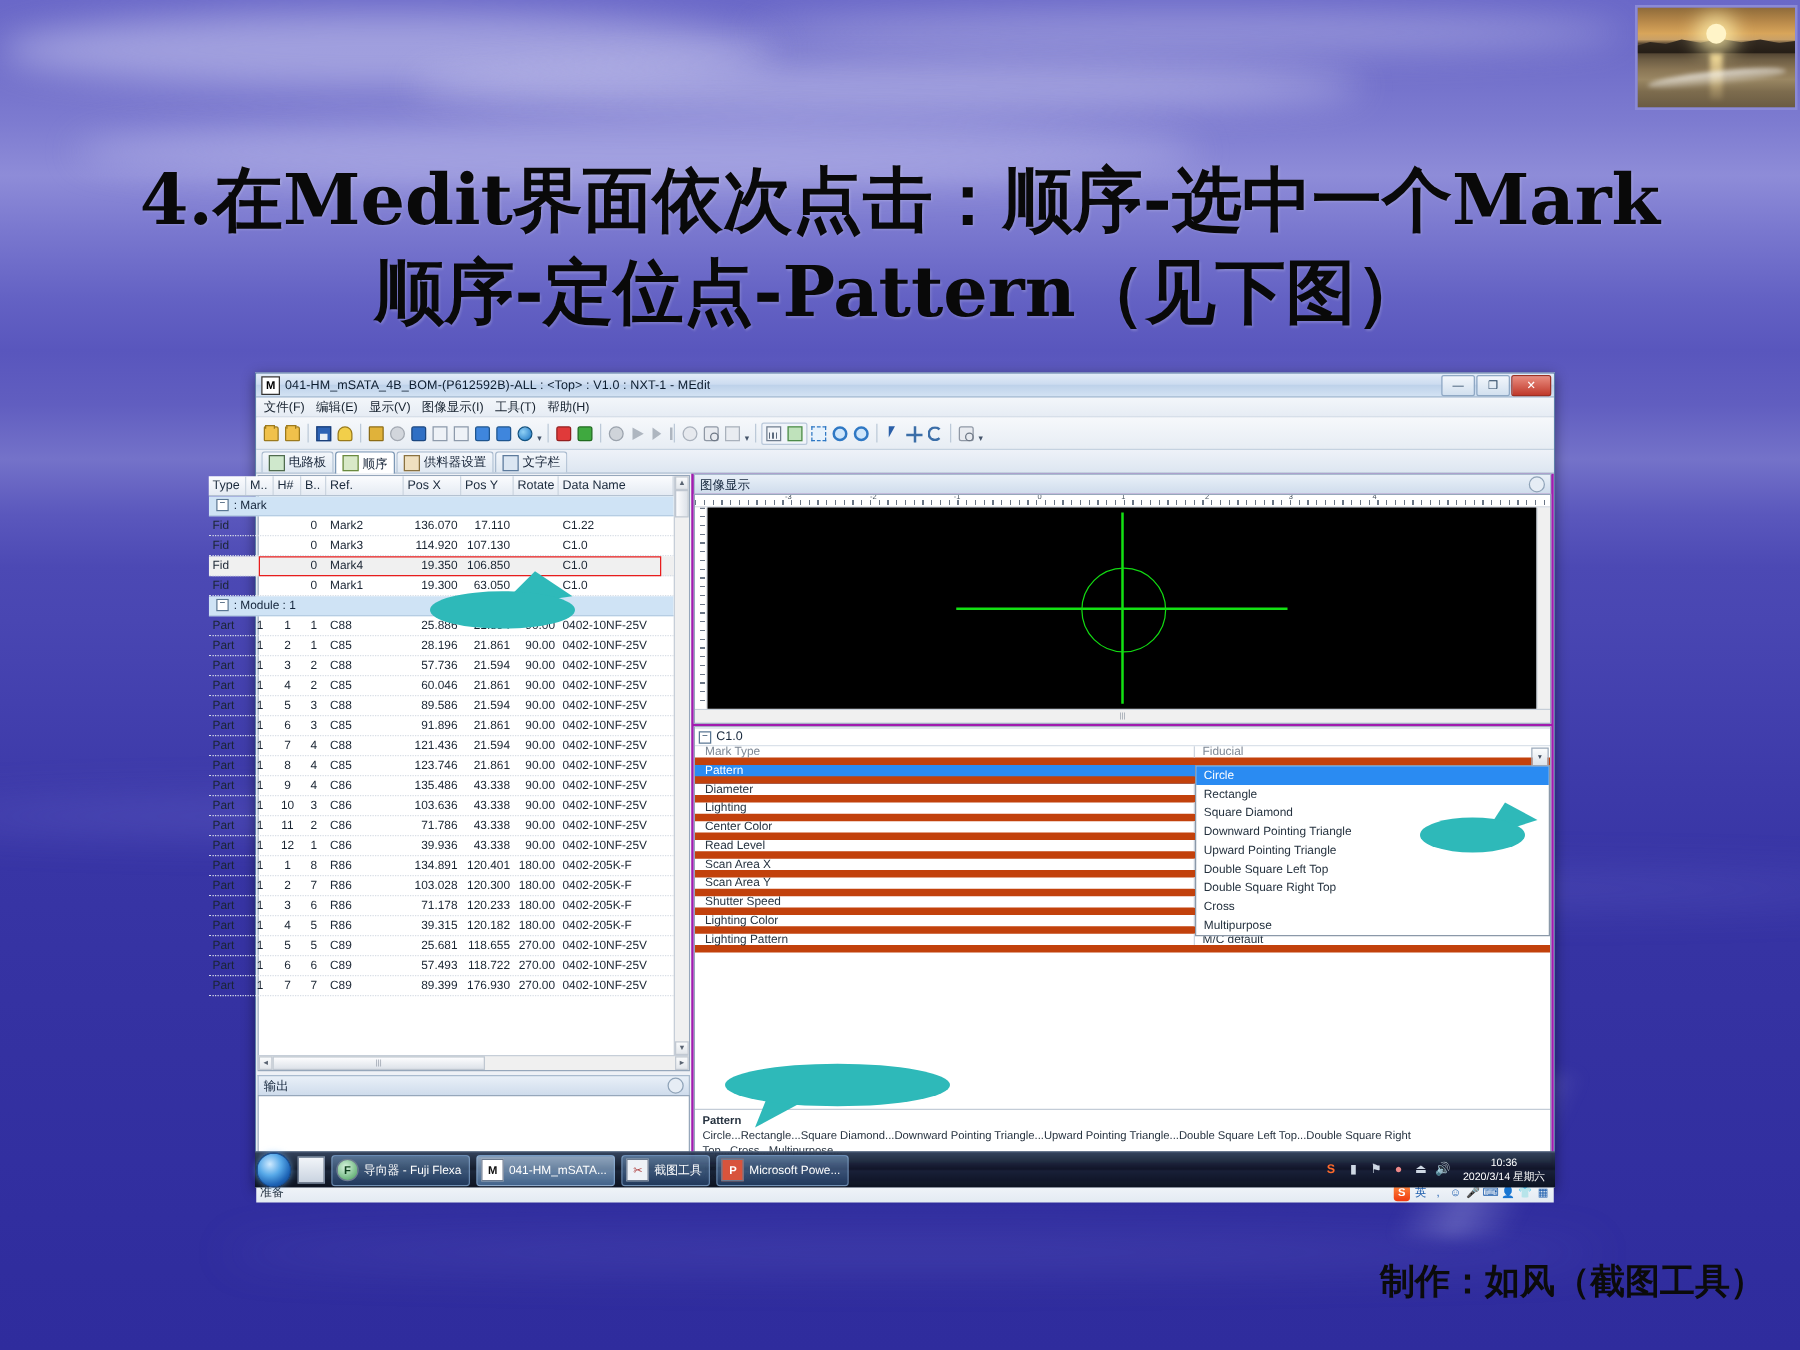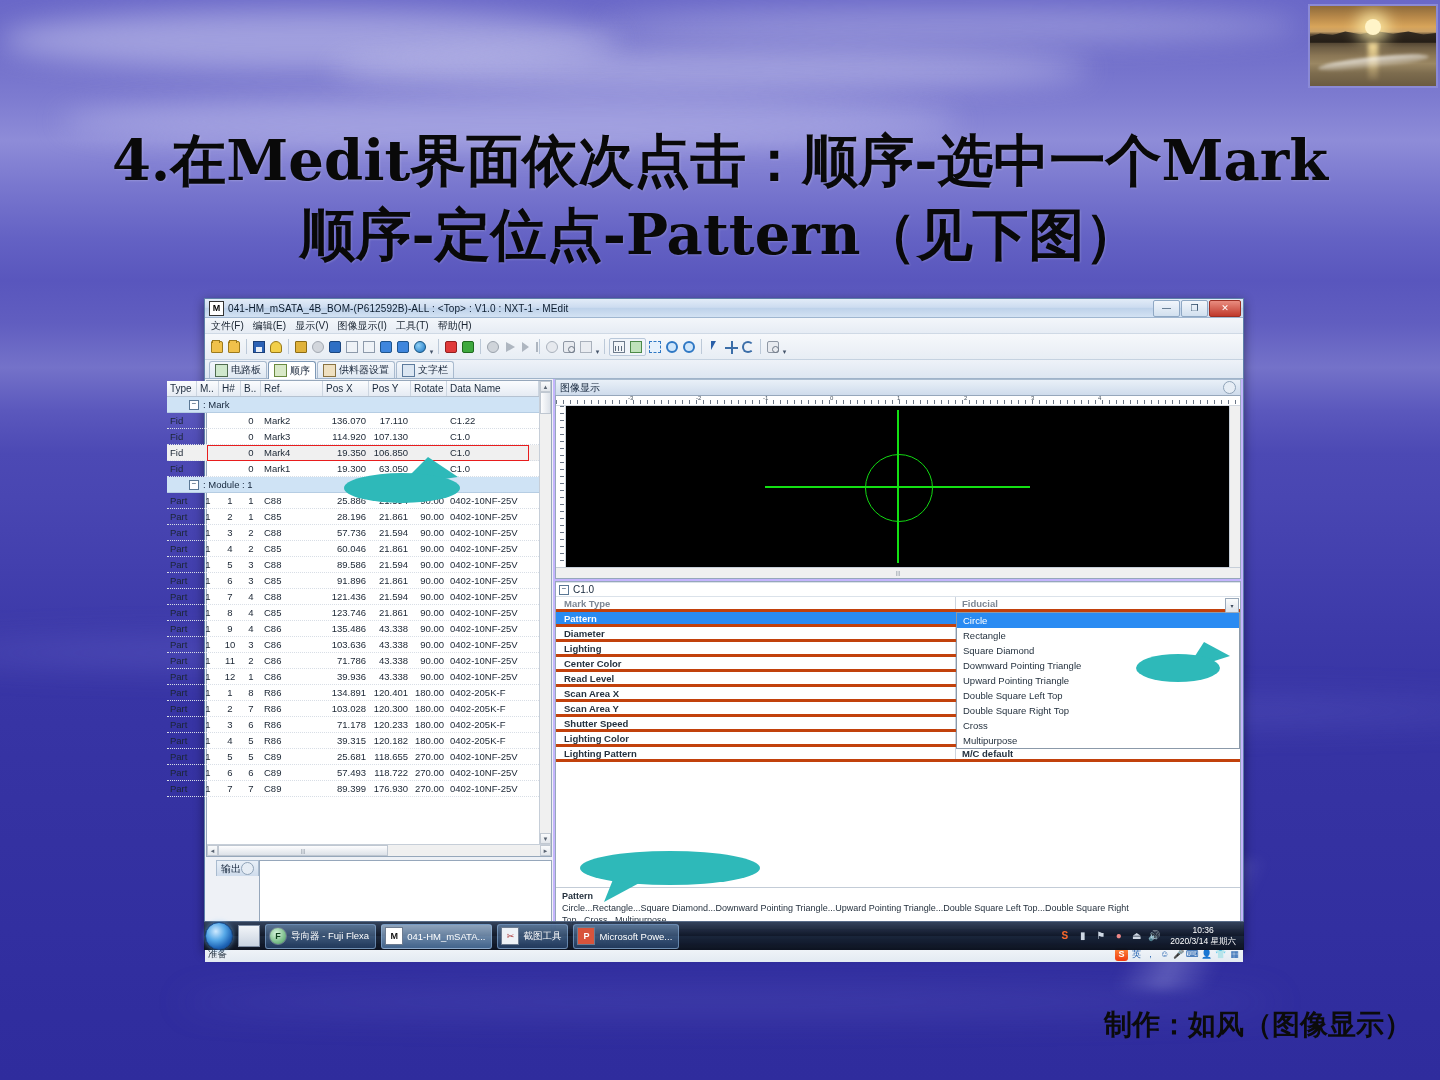--- a/index.html
+++ b/index.html
@@ -170,36 +170,36 @@
   }
   .vtab.active{background:#fff;border-color:#7e99b6;position:relative;top:1px;height:17px;}
   .vtab-ic{width:11px;height:11px;flex:none;border:1px solid #4f6b4e;background:#cfe8cc;}
   .vtab-ic.t2{background:#d9e9c8;border-color:#6a8a3f;}
   .vtab-ic.t3{background:#efe0c0;border-color:#8a7240;}
   .vtab-ic.t4{background:#dbe6f2;border-color:#5c7a9c;}
 
   
   #body-split{display:flex;height:566px;}
   #left-pane{width:348px;flex:none;display:flex;flex-direction:column;background:#eef1f6;}
-  #right-pane{flex:1;display:flex;flex-direction:column;background:#c4b5fd;padding-left:2px;}
+  #right-pane{flex:1;display:flex;flex-direction:column;background:#a21caf;padding-left:2px;}
 
   
   #grid-wrap{flex:1;margin:1px;background:#fff;border:1px solid #96a7bb;display:flex;flex-direction:column;min-height:0;position:relative;}
   #grid-head{
     display:flex;height:15px;flex:none;
     background:linear-gradient(180deg,#fbfcfe,#e5ebf3);border-bottom:1px solid #b5c2d1;
     font-size:10px;color:#1b2a3c;
   }
   #grid-head .hc{border-right:1px solid #ccd5e0;padding-left:3px;display:flex;align-items:center;box-sizing:border-box;}
   #grid-body{flex:1;overflow:hidden;position:relative;}
   .grow{display:flex;height:16px;font-size:9.5px;color:#1a2533;align-items:center;
     border-bottom:1px dotted #d8dee6;box-sizing:border-box;}
   .grow .c{box-sizing:border-box;padding:0 3px;white-space:nowrap;overflow:hidden;}
   .grow.group{background:#cfe3f5;border-bottom:1px solid #b6cde3;color:#13243a;}
-  .grow.group .c{padding-left:22px;}
+  .grow.group .c{padding-left:6px;}
   .grow.selected{background:#f0f0f0;}
   .num{text-align:right;}
   .ctr{text-align:center;}
   .expander{
     display:inline-block;width:8px;height:8px;border:1px solid #5a7794;background:#fff;
     font-size:8px;line-height:6px;text-align:center;color:#1b3a59;margin-right:4px;vertical-align:middle;
   }
   #red-highlight{position:absolute;left:0;top:64px;width:322px;height:16px;border:1.5px solid #e81d1d;box-sizing:border-box;pointer-events:none;}
   
   .w-type{width:30px}.w-m{width:22px}.w-h{width:22px}.w-b{width:20px}.w-ref{width:62px}
@@ -218,21 +218,21 @@
 
   
   .panel-title{
     height:15px;display:flex;align-items:center;padding:0 4px;flex:none;
     background:linear-gradient(180deg,#e9f0f8,#cfdcec);border:1px solid #a9bbcf;border-bottom:none;
     font-size:10px;color:#13243a;justify-content:space-between;
   }
   .panel-pin{width:11px;height:11px;border:1px solid #8fa3b8;border-radius:50%;background:#e6edf5;}
 
   
-  #output-panel{height:85px;flex:none;margin:2px 1px 0 11px;display:flex;flex-direction:row;}
+  #output-panel{height:85px;flex:none;margin:2px 1px 0 1px;display:flex;flex-direction:column;}
   #output-area{flex:1;background:#fff;border:1px solid #96a7bb;}
 
   
   #img-panel{height:200px;flex:none;display:flex;flex-direction:column;margin-right:2px;}
   #img-inner{flex:1;border:1px solid #96a7bb;background:#f4f6f9;display:flex;flex-direction:column;}
   #ruler-h{height:9px;flex:none;background:#fff;border-bottom:1px solid #d2d8e0;position:relative;overflow:hidden;}
   #ruler-h .ticks{position:absolute;left:0;top:4px;width:100%;height:4px;
     background:repeating-linear-gradient(90deg,#6b7686 0 1px,transparent 1px 7px);}
   .rl{position:absolute;top:-1px;font-size:6px;color:#46525f;}
   #canvas-row{flex:1;display:flex;min-height:0;}
@@ -252,21 +252,21 @@
   #prop-panel{flex:1;display:flex;flex-direction:column;margin:2px 2px 0 0;min-height:0;}
   #prop-inner{flex:1;border:1px solid #96a7bb;background:#fff;display:flex;flex-direction:column;min-height:0;position:relative;}
   #prop-combo{
     height:15px;flex:none;margin:2px;border:1px solid #9aa9ba;background:#fff;
     display:flex;align-items:center;justify-content:space-between;padding:0 3px;font-size:10px;color:#15263a;
   }
   .combo-arrow{font-size:6px;color:#45546a;}
   #prop-group{height:13px;flex:none;display:flex;align-items:center;padding-left:3px;font-size:10px;color:#15263a;
     border-top:1px solid #dbe2ea;border-bottom:1px solid #dbe2ea;background:#fff;}
   #prop-rows{flex:1;position:relative;min-height:0;}
-  .prow{display:flex;height:15px;font-size:9.5px;color:#25323f;border-bottom:3px solid #c2410c;box-sizing:border-box;font-weight:bold;}
+  .prow{display:flex;height:15px;font-size:9.5px;color:#25323f;border-bottom:6px solid #c2410c;box-sizing:border-box;}
   .prow .pk{width:400px;flex:none;padding-left:8px;display:flex;align-items:center;border-right:1px solid #ccd4de;box-sizing:border-box;}
   .prow .pv{flex:1;padding-left:6px;display:flex;align-items:center;box-sizing:border-box;}
   .prow.hdr .pk,.prow.hdr .pv{color:#7d8794;}
   .prow.sel{background:#2a8bf2;color:#fff;}
   .prow.sel .pk{border-right-color:#2a8bf2;}
   
   #dd-list{
     position:absolute;left:400px;right:0;top:15px;border:1px solid #8b99a9;background:#fff;z-index:6;
     box-sizing:border-box;
   }
@@ -347,21 +347,21 @@
   <div id="photo-sun"></div>
   <div id="photo-glint"></div>
   <div id="photo-surf"></div>
 </div>
 
 <div id="slide-heading">
   <span>4.在Medit界面依次点击：顺序-选中一个Mark</span>
   <span class="l2">顺序-定位点-Pattern（见下图）</span>
 </div>
 
-<div id="slide-credit">制作：如风（图像显示）</div>
+<div id="slide-credit">制作：如风（截图工具）</div>
 
 <div id="medit-window">
 
   <div id="title-bar">
     <div id="app-logo">M</div>
     <div id="window-title">041-HM_mSATA_4B_BOM-(P612592B)-ALL : &lt;Top&gt; : V1.0 : NXT-1 - MEdit</div>
     <div id="win-ctrls">
       <div class="win-btn">—</div>
       <div class="win-btn">❐</div>
       <div class="win-btn close">✕</div>

